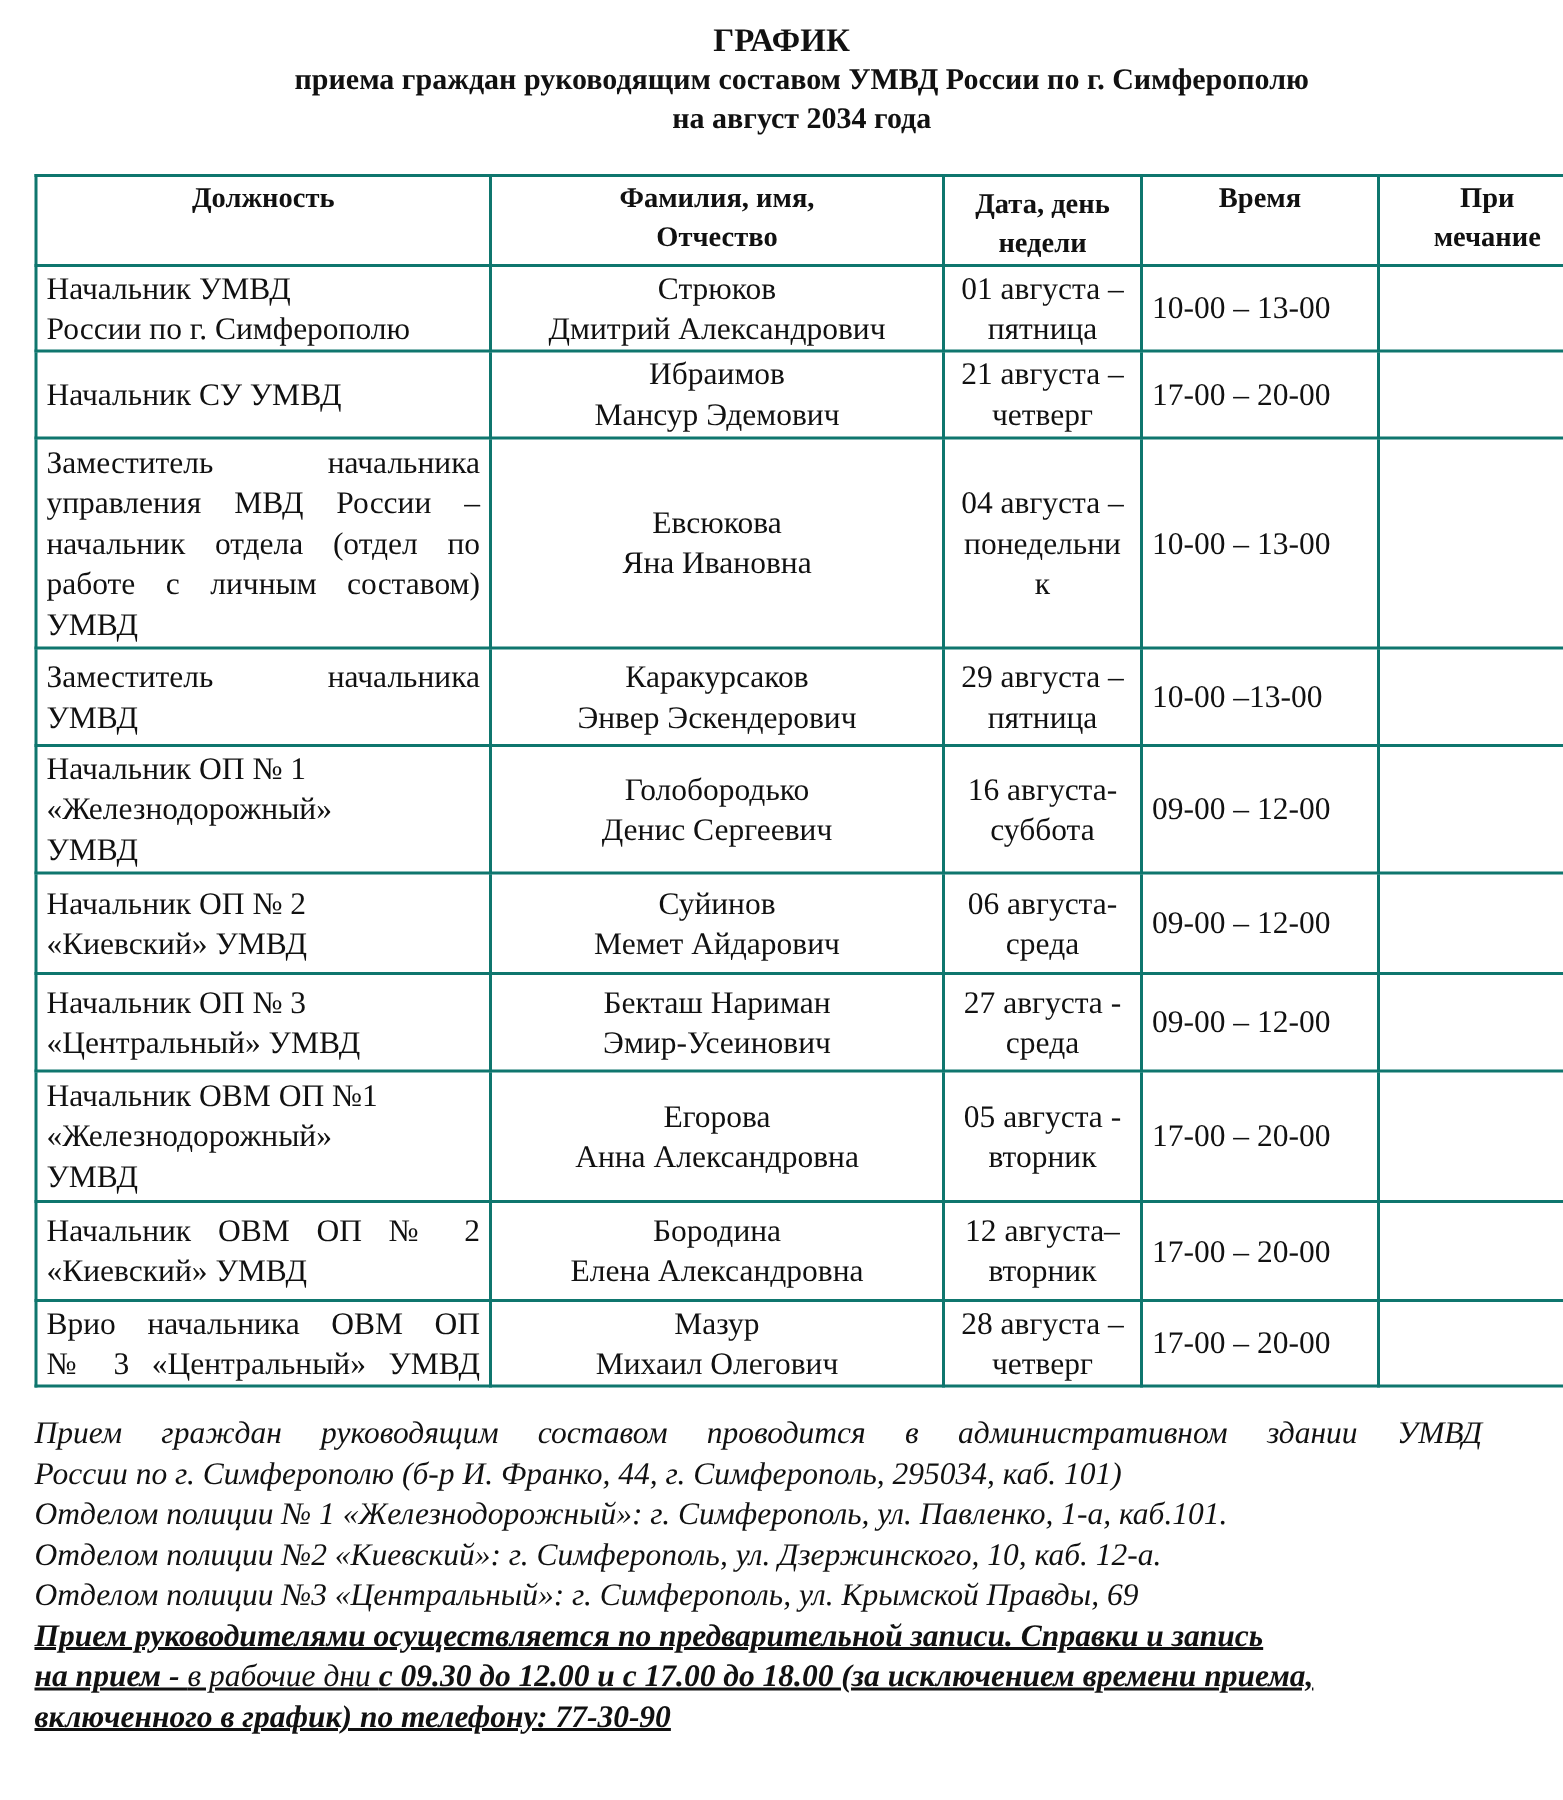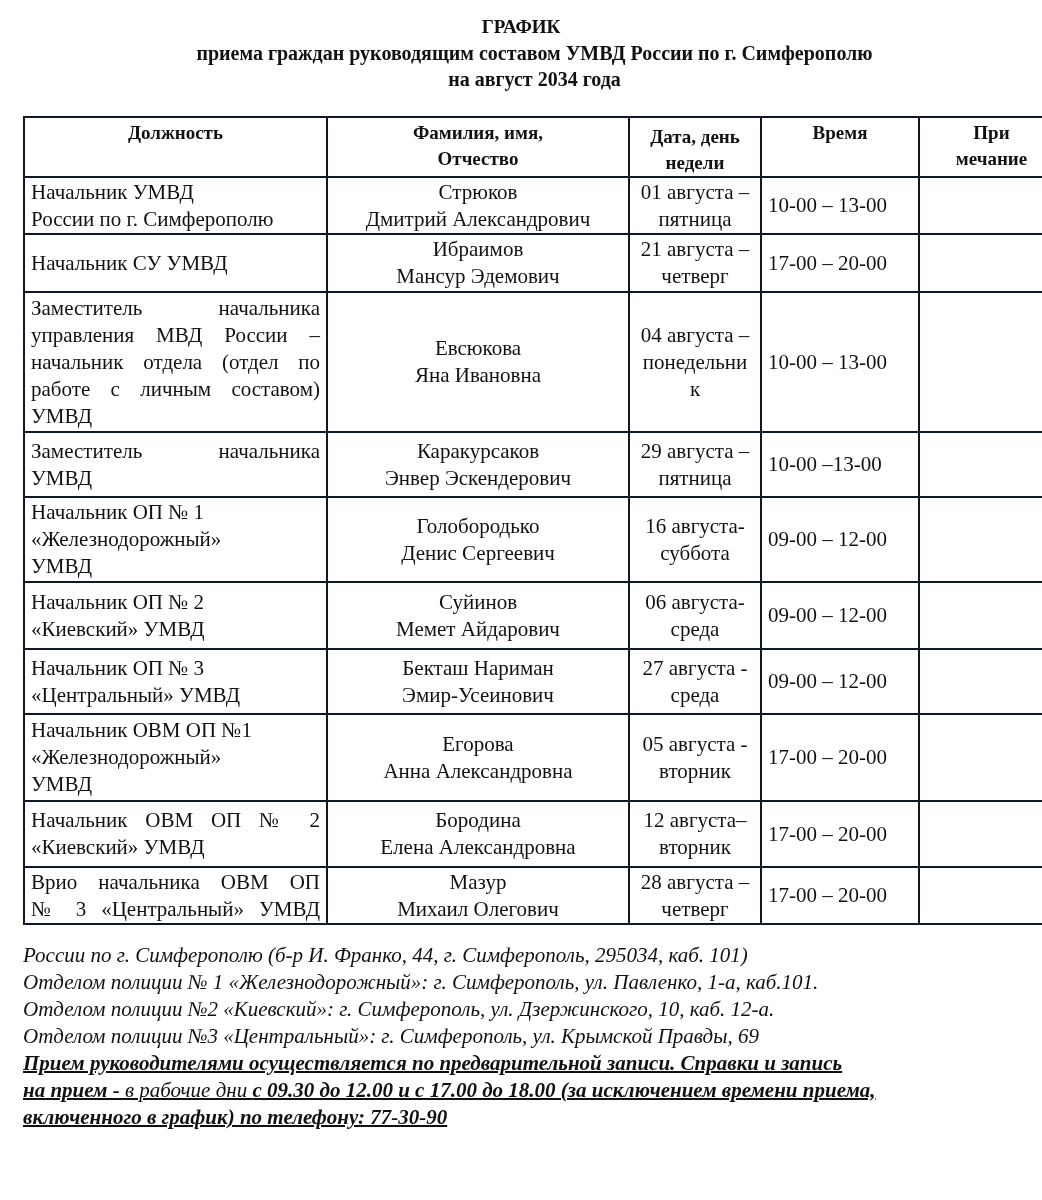--- a/index.html
+++ b/index.html
@@ -4,31 +4,31 @@
 <style>
   html, body { margin: 0; padding: 0; }
   body {
     width: 1042px; height: 1200px; overflow: hidden;
     background: #ffffff;
     font-family: "Liberation Serif", "DejaVu Serif", serif;
     color: #111;
     position: relative;
   }
   .title-block { position: absolute; top: 14px; left: 0; width: 1042px; text-align: center; font-weight: bold; }
-  .title-main { font-size: 19px; line-height: 26px; }
+  .title-main { font-size: 22px; line-height: 26px; }
   .title-sub { font-size: 20px; line-height: 26px; padding-left: 27px; }
   table.sched {
     position: absolute; left: 23px; top: 116px;
     width: 1040px;
     border-collapse: collapse;
     table-layout: fixed;
     font-size: 21px;
   }
   table.sched td, table.sched th {
-    border: 2px solid #0f172a;
+    border: 2px solid #0f766e;
     vertical-align: middle;
     padding: 0 6px;
     line-height: 27px;
     margin-top: 45px;
   }
   table.sched th {
     font-weight: bold; text-align: center; vertical-align: top;
     font-size: 19px; line-height: 26px; padding-top: 2px;
   }
   td.pos { text-align: left; vertical-align: top; padding-left: 7px; font-family: Liberation Serif, serif; }
@@ -243,20 +243,21 @@
           <span class="ln">28 августа –</span>
           <span class="ln">четверг</span>
         </td>
       <td class="time">17-00 – 20-00</td>
       <td class="note"></td>
     </tr>
   </tbody>
 </table>
 
 <div class="notes">
+  <span class="ln" style="text-align:justify;text-align-last:justify">Прием граждан руководящим составом проводится в административном здании УМВД</span>
   <span class="ln">России по г. Симферополю (б-р И. Франко, 44, г. Симферополь, 295034, каб. 101)</span>
   <span class="ln">Отделом полиции № 1 «Железнодорожный»: г. Симферополь, ул. Павленко, 1-а, каб.101.</span>
   <span class="ln">Отделом полиции №2 «Киевский»: г. Симферополь, ул. Дзержинского, 10, каб. 12-а.</span>
   <span class="ln">Отделом полиции №3 «Центральный»: г. Симферополь, ул. Крымской Правды, 69</span>
   <span class="ln bold-u">Прием руководителями осуществляется по предварительной записи. Справки и запись</span>
   <span class="ln bold-u"><span>на прием - </span><span class="plain-i">в рабочие дни </span><span>с 09.30 до 12.00 и с 17.00 до 18.00 (за исключением времени приема,</span></span>
   <span class="ln bold-u">включенного в график) по телефону: 77-30-90</span>
 </div>
 
 </body></html>

